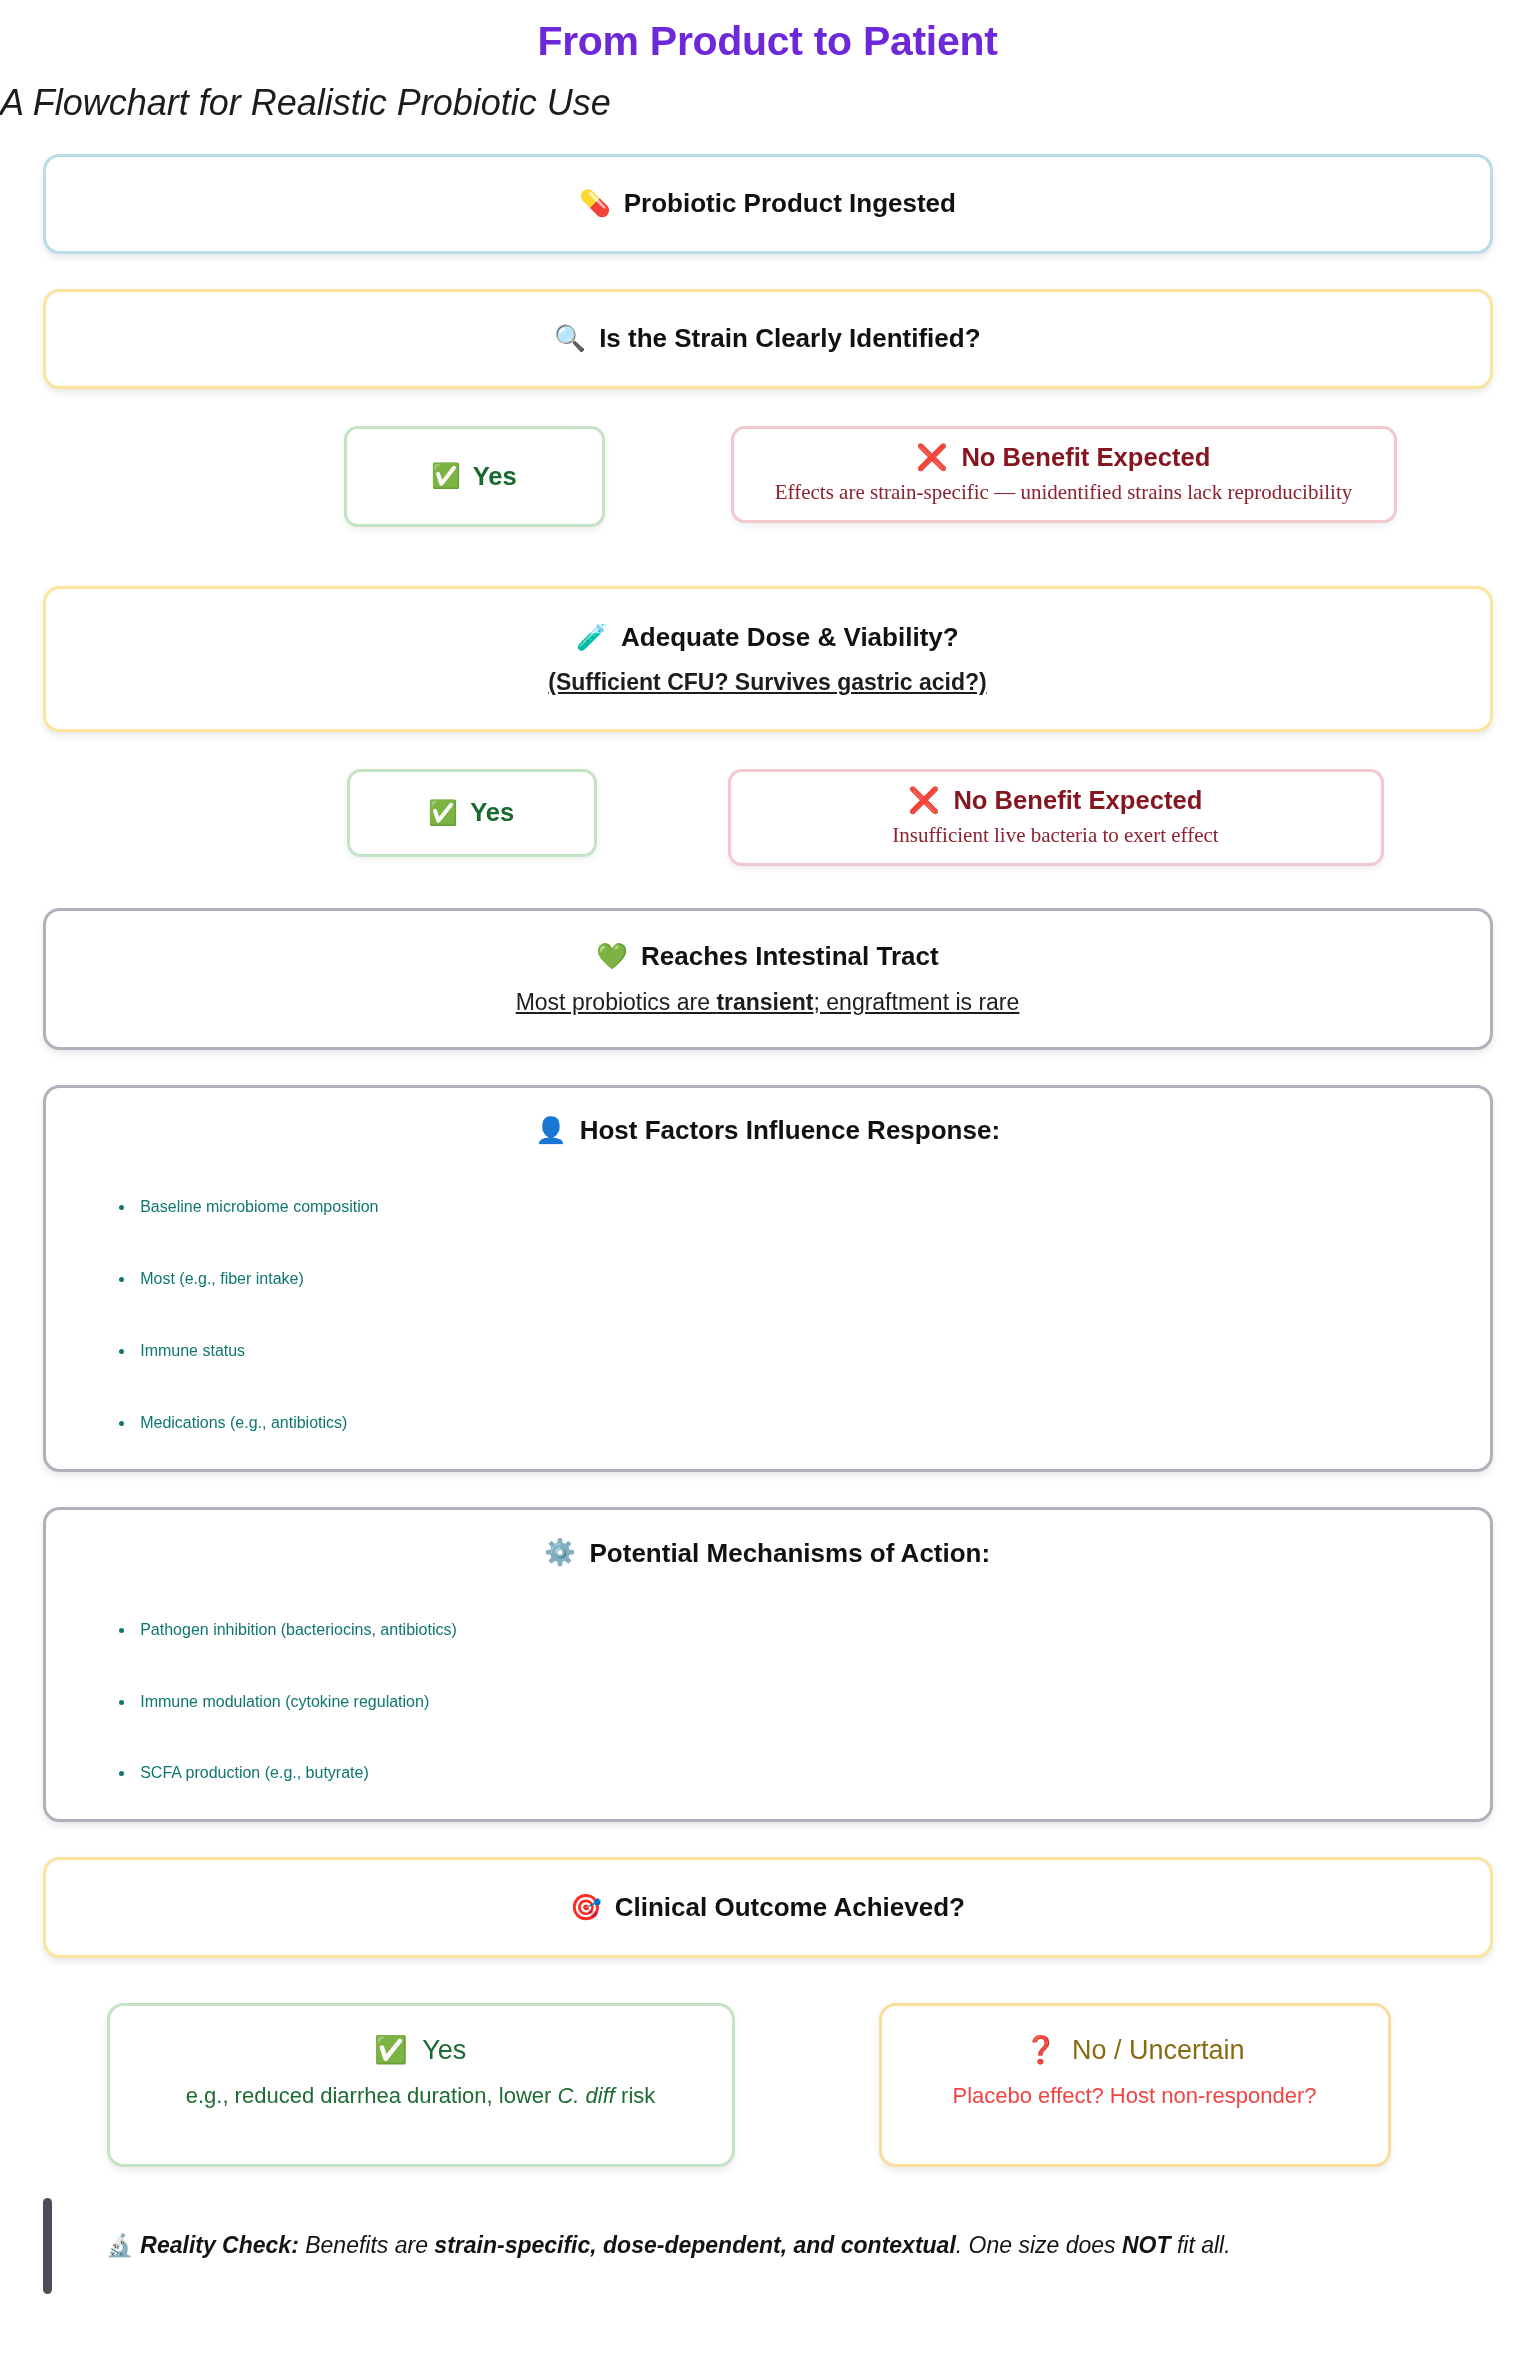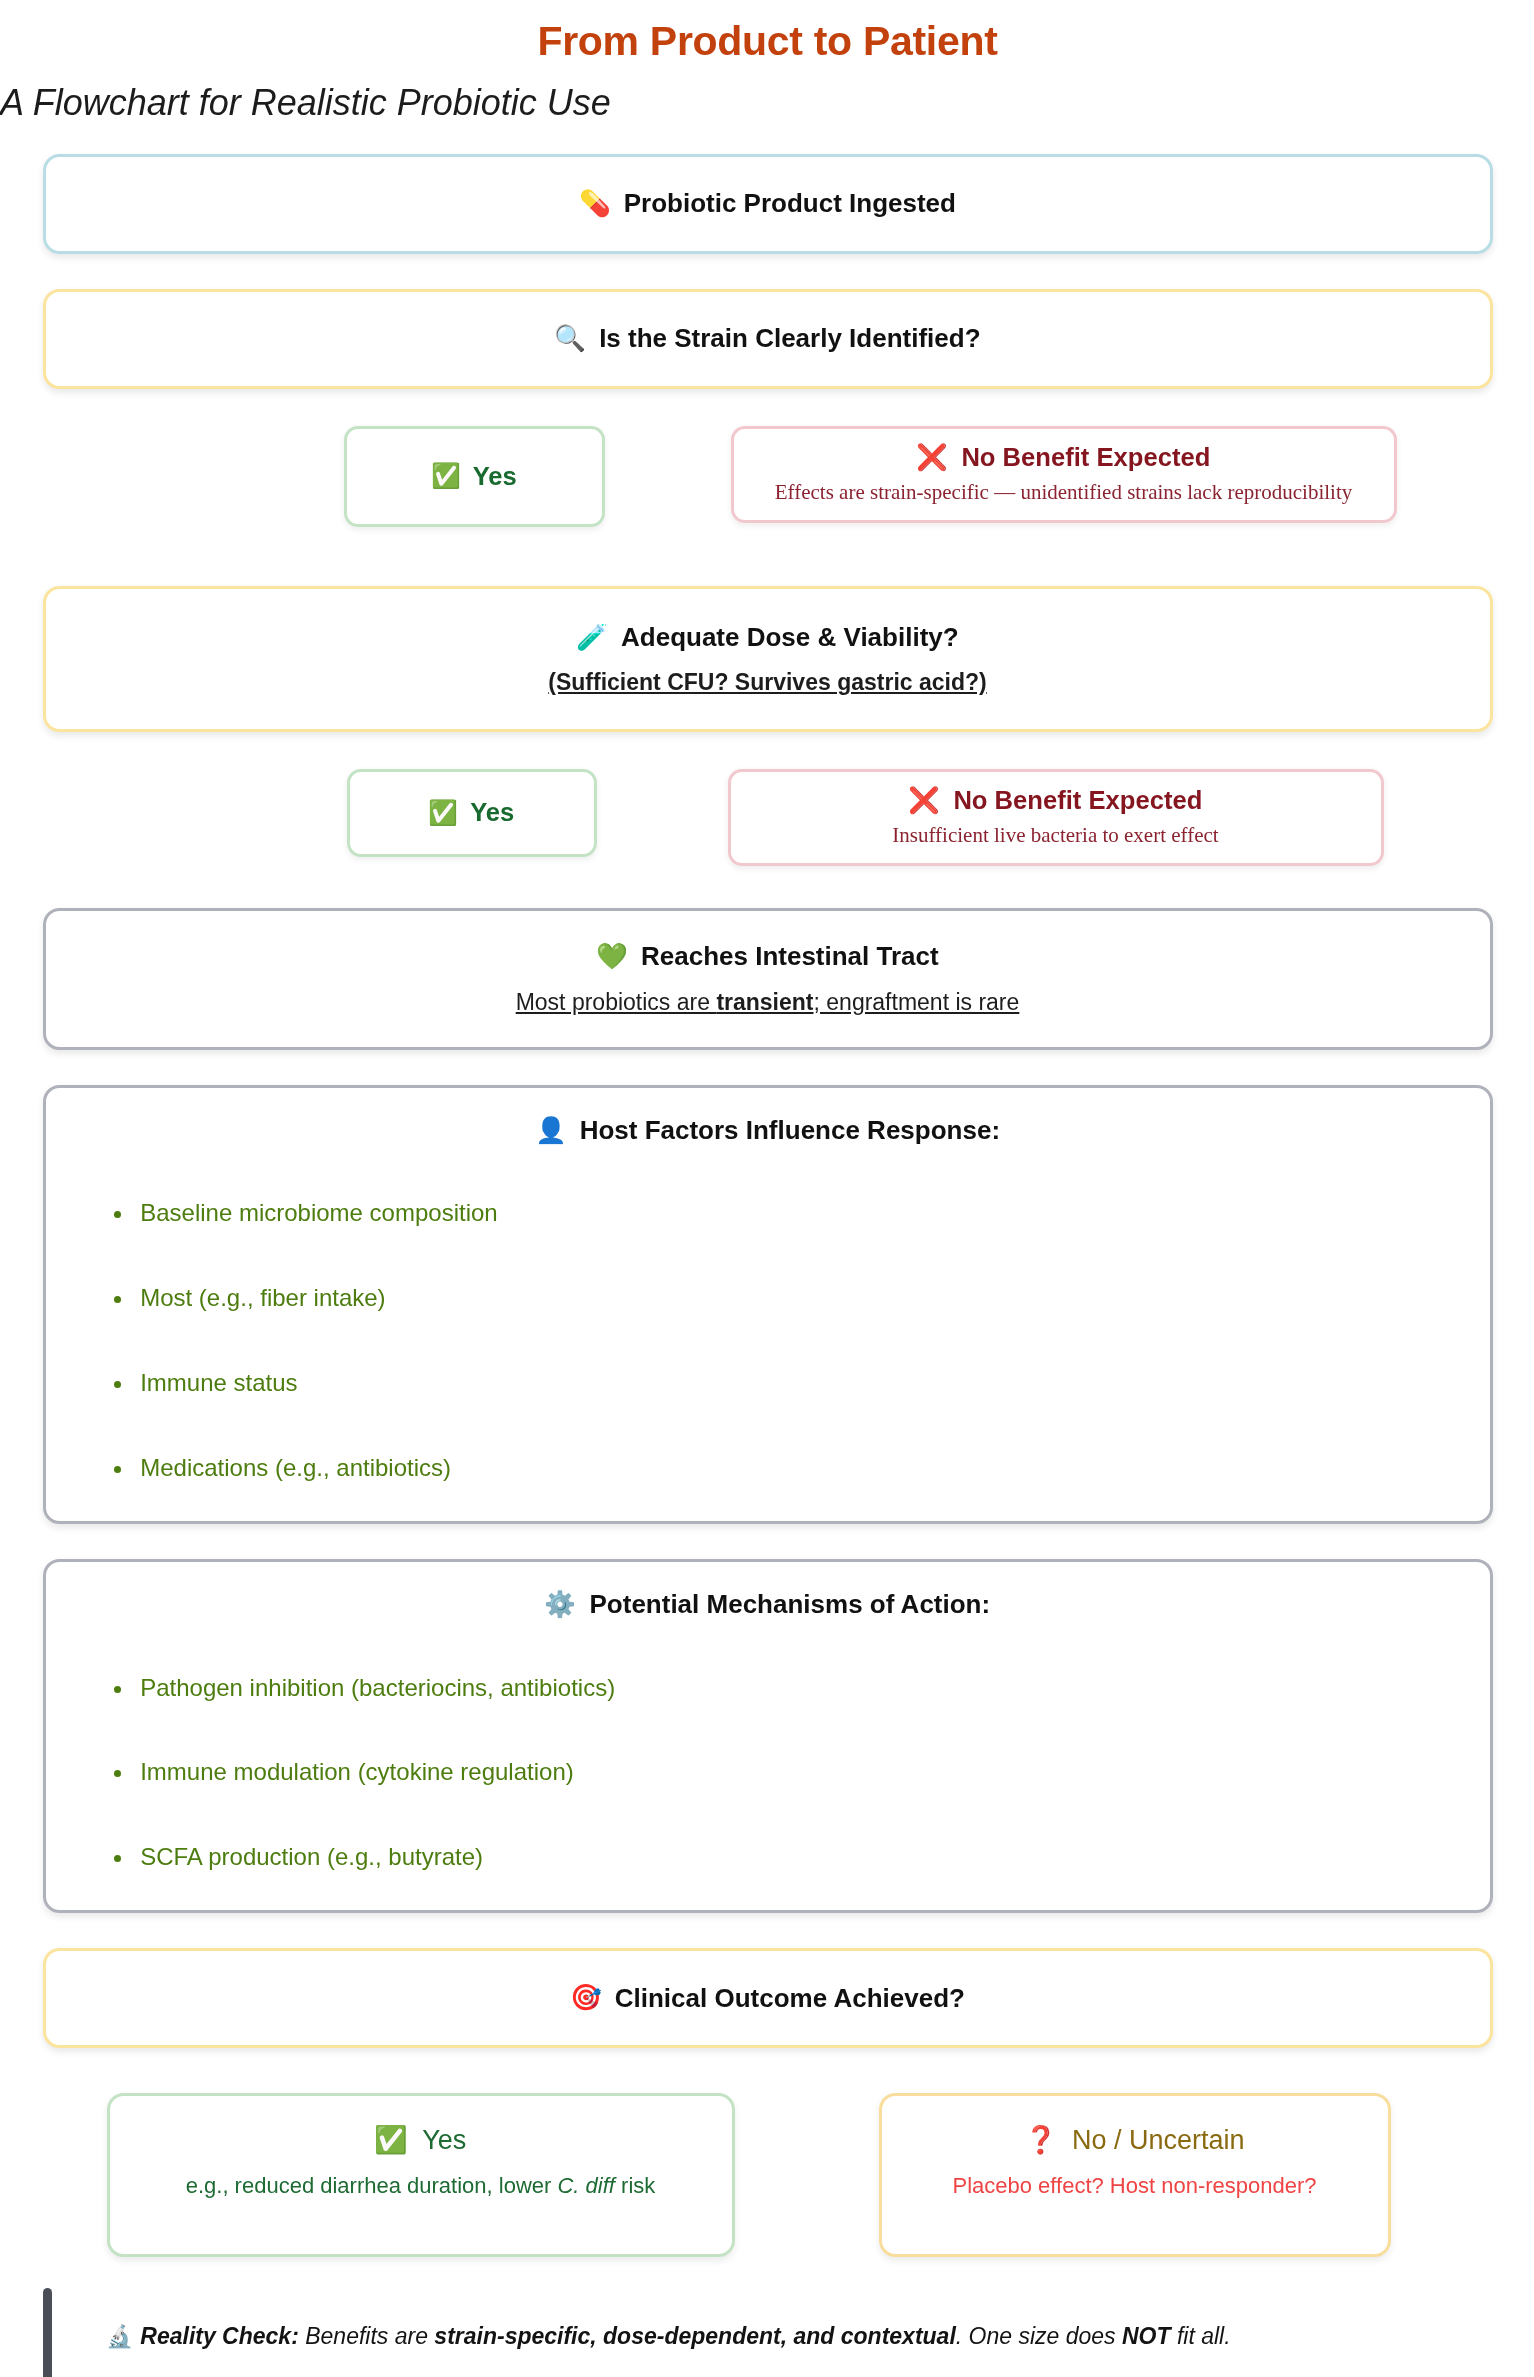--- a/index.html
+++ b/index.html
@@ -22,21 +22,21 @@
   }
 
   
   .title {
     text-align: center;
     font-size: 41px;
     font-weight: 700;
     letter-spacing: -0.3px;
     margin: 19px 0 0 0;
     line-height: 1.1;
-    color: #c2410c;
+    color: #6d28d9;
   }
   .subtitle {
     text-align: left;
     font-size: 36px;
     font-style: italic;
     font-weight: 400;
     margin: 18px 0 0 0;
     color: #1c1c1c;
   }
 
@@ -143,23 +143,23 @@
     margin-top: 7.7px;
   }
 
   
   ul.bullets {
     margin: 22px 0 5.1px 0;
     padding-left: 64px;
     list-style: disc;
   }
   ul.bullets li {
-    font-size: 24px;
+    font-size: 16px;
     line-height: 1.62;
-    color: #4d7c0f;
+    color: #0f766e;
     padding-left: 5.1px;
     margin-top: 46px;
   }
 
   
   .outcome-row {
     display: flex;
     align-items: flex-start;
     width: 1450px;
     margin: 0 auto;

